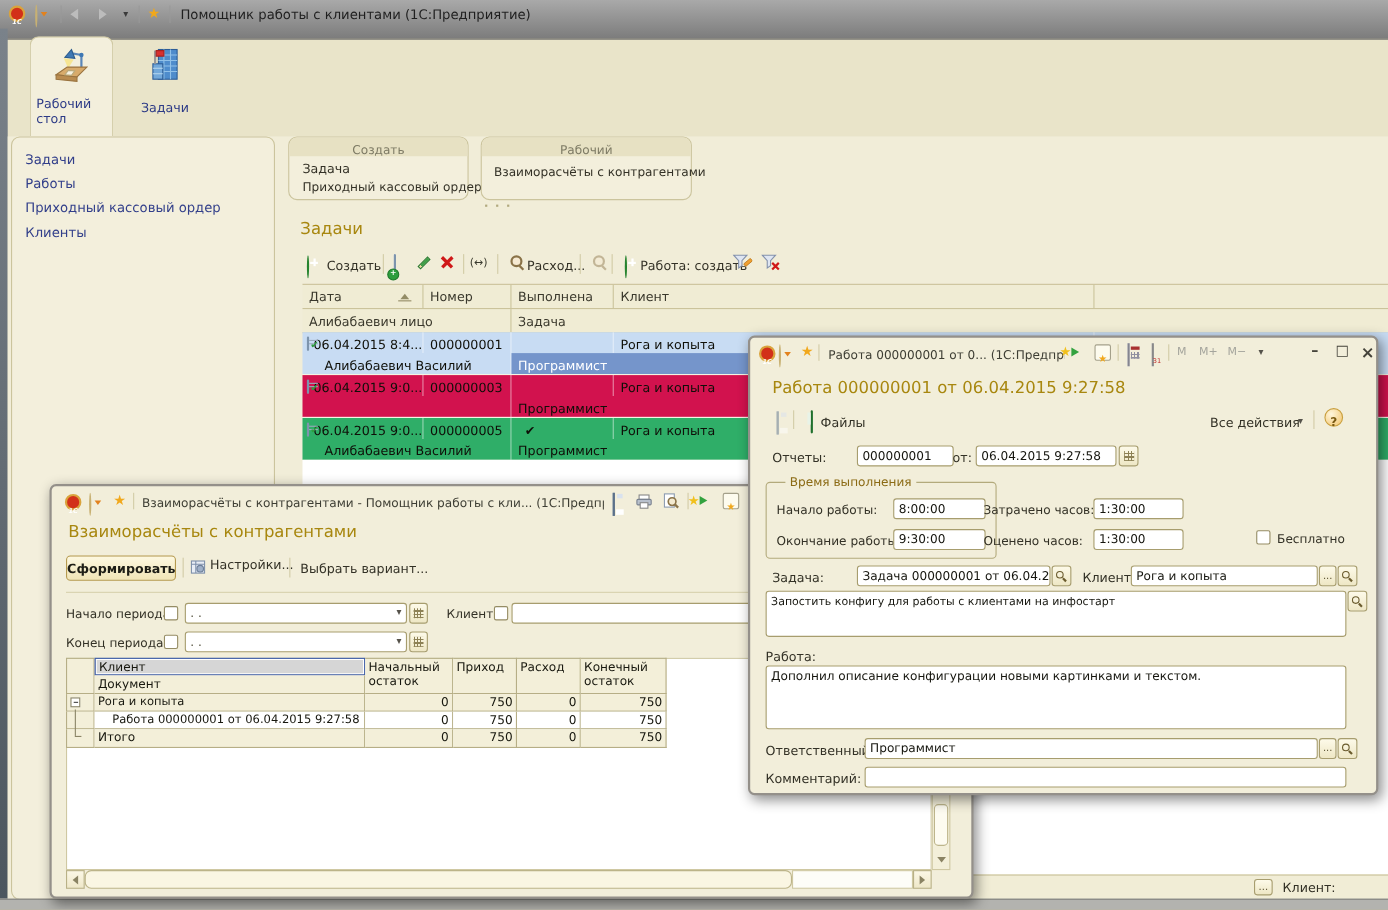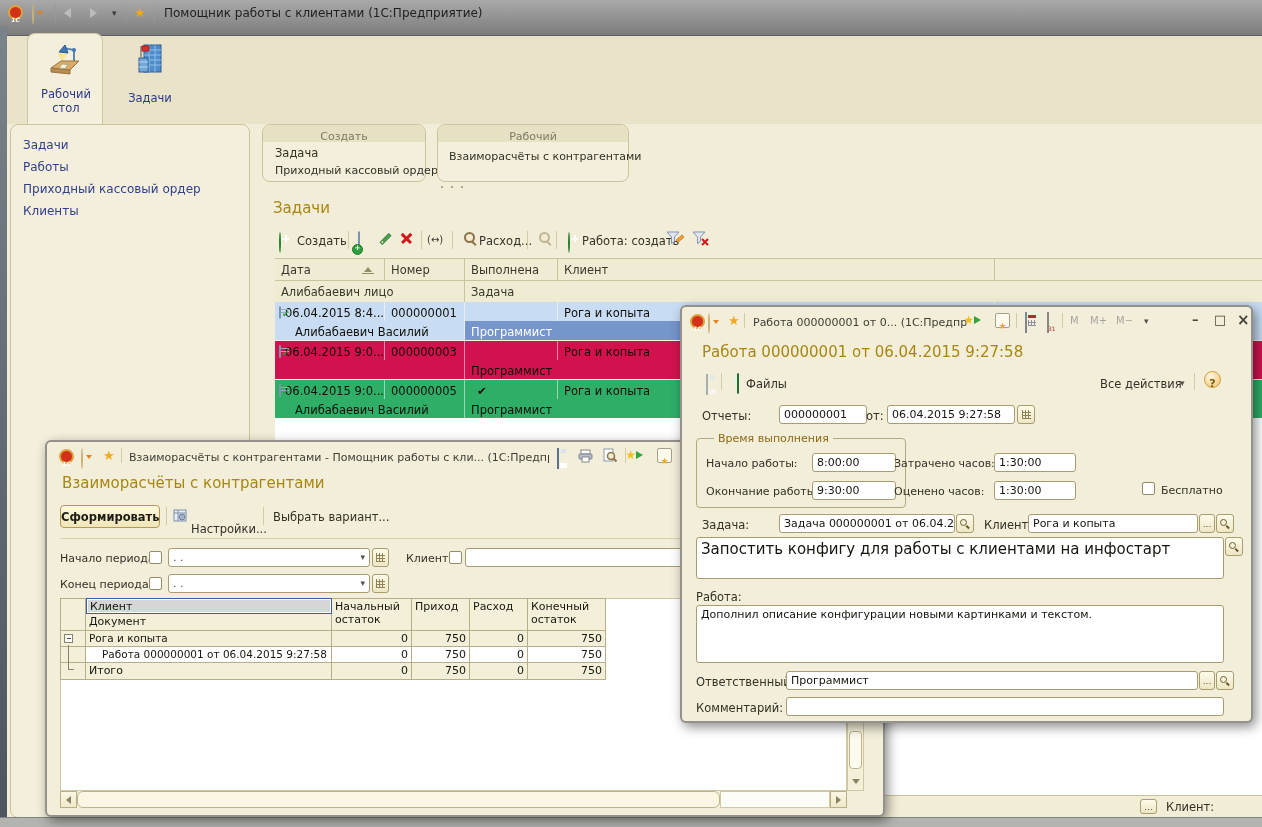--- a/index.html
+++ b/index.html
@@ -109,21 +109,21 @@
     <svg class="ab" style="left:18px;top:7px" width="40" height="40" viewBox="0 0 40 40">
       <line x1="28" y1="22" x2="28" y2="9" stroke="#5a86b8" stroke-width="2"></line>
       <line x1="28" y1="9" x2="17" y2="7" stroke="#5a86b8" stroke-width="2"></line>
       <circle cx="28" cy="9" r="2" fill="#3e78b4"></circle>
       <path d="M19 4 L13 11 L22 12 Z" fill="#3e78b4" stroke="#2a5a8c"></path>
       <path d="M12 12 L21 13 L16 21 Z" fill="#f7e27a" opacity="0.75"></path>
       <path d="M5 27 L15 20 H33 L24 29 Z" fill="#d8ab6b" stroke="#9a7440"></path>
       <path d="M5 27 L24 29 L24 33 L5 31 Z" fill="#b98c50" stroke="#9a7440"></path>
       <path d="M16 23 l6 0.5 -3 4 -6 -0.5 Z" fill="#f6f1e1" stroke="#b9a97a"></path>
     </svg>
-    <div class="ab link" style="left:5px;top:53px;width:66px;text-align:center;white-space:normal;line-height:14px;font-size:11.5px;color:#2c3a86">Рабочий стол</div>
+    <div class="ab link" style="left:5px;top:53px;width:66px;text-align:left;white-space:normal;line-height:14px;font-size:11.5px;color:#2c3a86">Рабочий стол</div>
   </div>
   <div class="ab" style="left:112px;top:33px;width:76px;height:91px">
     <svg class="ab" style="left:18px;top:7px" width="40" height="40" viewBox="0 0 40 40">
       <rect x="14" y="5" width="17" height="27" fill="#4e8ccc" stroke="#2c5c96"></rect>
       <path d="M14 10h17M14 15h17M14 20h17M14 25h17M19 5v27M25 5v27" stroke="#8fc0e8" stroke-width="1"></path>
       <rect x="9" y="18" width="9" height="14" fill="#72a8da" stroke="#2c5c96"></rect>
       <path d="M9 22h9M9 27h9" stroke="#b8d8f0" stroke-width="1"></path>
       <rect x="10" y="6" width="2" height="12" fill="#999"></rect>
       <path d="M12 6h7v5h-7z" fill="#d83030" stroke="#a82020"></path>
     </svg>
@@ -327,21 +327,21 @@
 
     <div class="ab" style="left:13px;top:63px;width:100px;height:23px;background:linear-gradient(#fdf8e0,#f1e5b7);border:1px solid #b5994e;border-radius:4px;text-align:center">
       <span style="font-size:11.5px;font-weight:bold;color:#1d1d15;line-height:21px;white-space:nowrap">Сформировать</span>
     </div>
     <div class="ab vsep" style="left:119px;top:65px;height:18px"></div>
     <svg class="ab" style="left:126px;top:67px" width="14" height="13" viewBox="0 0 14 13">
       <rect x="1" y="1" width="12" height="11" fill="#e8edf5" stroke="#7d8faa"></rect>
       <path d="M1 4h12M5 1v11" stroke="#7d8faa"></path>
       <circle cx="9" cy="8" r="3" fill="#9fb0c8" stroke="#6d7f9a"></circle>
     </svg>
-    <span class="ab t" style="left:144px;top:80px">Настройки...</span>
+    <span class="ab t" style="left:144px;top:64px">Настройки...</span>
     <div class="ab vsep" style="left:216px;top:65px;height:18px"></div>
     <span class="ab t" style="left:226px;top:68px">Выбрать вариант...</span>
 
     <div class="ab" style="left:13px;top:96px;width:812px;height:1px;background:#d8d1ad"></div>
 
     
     <span class="ab t11" style="left:13px;top:110px">Начало периода:</span>
     <span class="cbx" style="left:102px;top:109px"></span>
     <div class="inp" style="left:121px;top:106px;width:202px;height:19px"><span style="color:#55533f">. .</span>
       <span class="ab caret" style="right:4px;top:4px"></span>
@@ -482,21 +482,21 @@
         <span class="qmag"></span>
       </div>
     <span class="ab t" style="left:302px;top:211px">Клиент:</span>
     <div class="inp" style="left:346px;top:207px;width:170px;height:19px"><span>Рога и копыта</span></div>
     <div class="sqbtn" style="left:517px;top:207px;width:16px;height:19px">...</div>
     <div class="sqbtn" style="left:534px;top:207px;width:18px;height:19px">
         <span class="qmag"></span>
       </div>
 
     
-    <div class="inp" style="left:14px;top:230px;width:528px;height:42px;white-space:normal"><span style="font-size:15px">Запостить конфигу для работы с клиентами на инфостарт</span></div>
+    <div class="inp" style="left:14px;top:230px;width:528px;height:42px;white-space:normal"><span style="font-size:10px">Запостить конфигу для работы с клиентами на инфостарт</span></div>
     <div class="sqbtn" style="left:543px;top:230px;width:18px;height:19px">
         <span class="qmag"></span>
       </div>
 
     
     <span class="ab t" style="left:14px;top:283px">Работа:</span>
     <div class="inp" style="left:14px;top:298px;width:528px;height:58px;white-space:normal"><span style="font-size:11px">Дополнил описание конфигурации новыми картинками и текстом.</span></div>
 
     
     <span class="ab t" style="left:14px;top:368px">Ответственный:</span>

